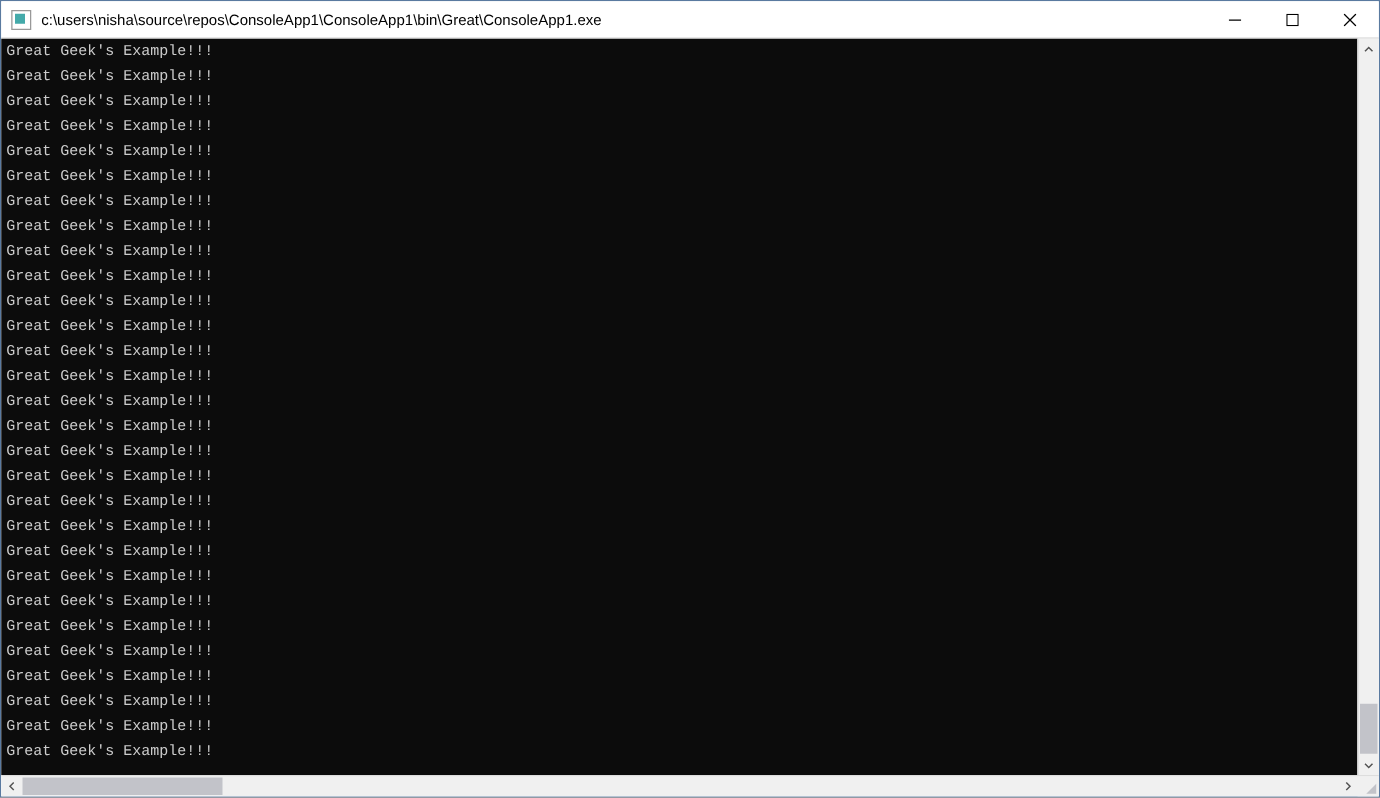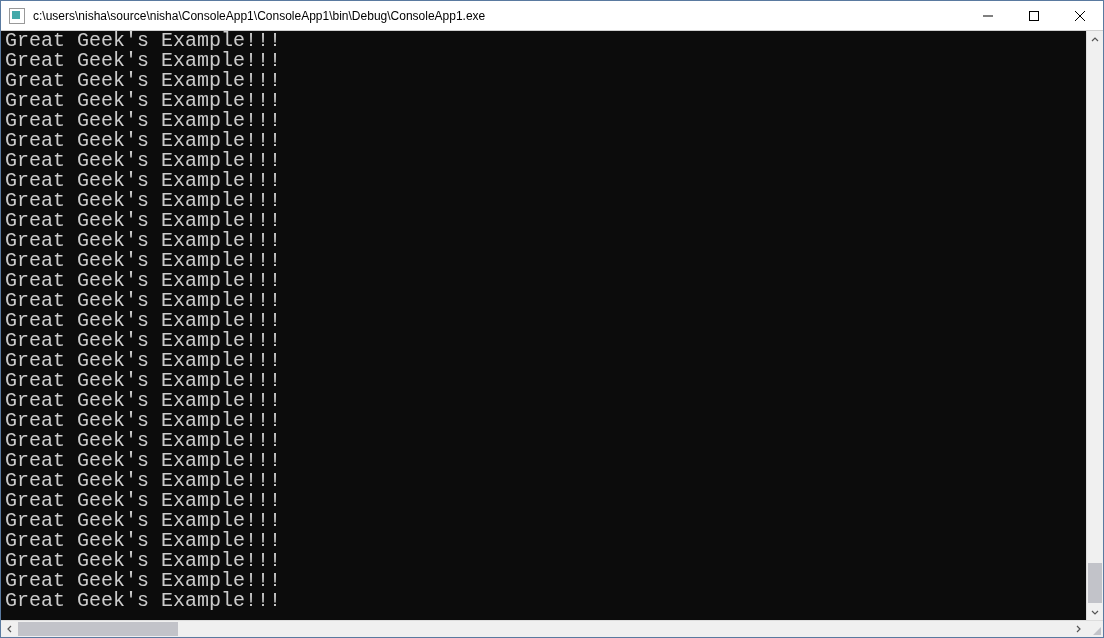--- a/index.html
+++ b/index.html
@@ -73,21 +73,21 @@
   .content-row {
     flex: 1 1 auto;
     display: flex;
     min-height: 0;
   }
   .console {
     flex: 1 1 auto;
     background: #0c0c0c;
     color: #cccccc;
     font-family: Consolas, "Courier New", monospace;
-    font-size: 20px;
+    font-size: 12px;
     line-height: 20px;
     padding: 0 0 0 4px;
     overflow: hidden;
     white-space: pre;
   }
   .vscroll {
     width: 17px;
     background: #f0f0f0;
     display: flex;
     flex-direction: column;
@@ -154,21 +154,21 @@
     border-bottom:8px solid #c2c3c9;
   }
   .console-line { white-space: pre; }
 </style>
 </head>
 <body>
 
 <div class="window">
   <div class="titlebar">
     <div class="icon"></div>
-    <div class="title">c:\users\nisha\source\nisha\ConsoleApp1\ConsoleApp1\bin\Debug\ConsoleApp1.exe</div>
+    <div class="title">c:\users\nisha\source\repos\ConsoleApp1\ConsoleApp1\bin\Great\ConsoleApp1.exe</div>
     <div class="win-controls">
       <div class="win-btn">
         <svg width="10" height="10" viewBox="0 0 10 10">
             <path d="M0 5 H10" stroke="#000" stroke-width="1"></path>
           </svg>
       </div>
       <div class="win-btn">
         <svg width="10" height="10" viewBox="0 0 10 10">
             <rect x="0.5" y="0.5" width="9" height="9" fill="none" stroke="#000" stroke-width="1"></rect>
           </svg>

